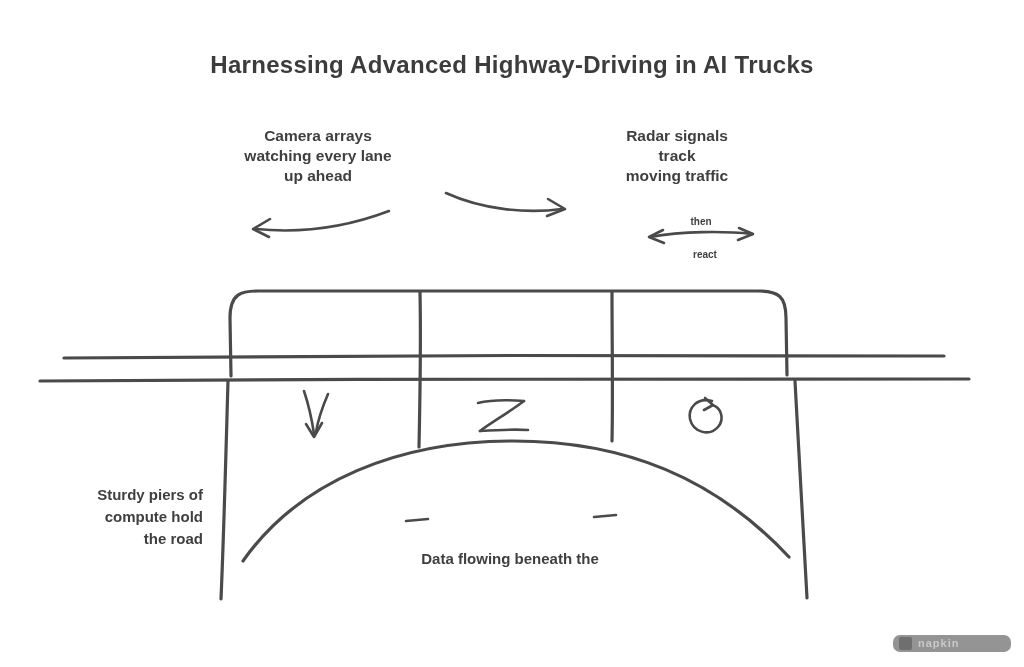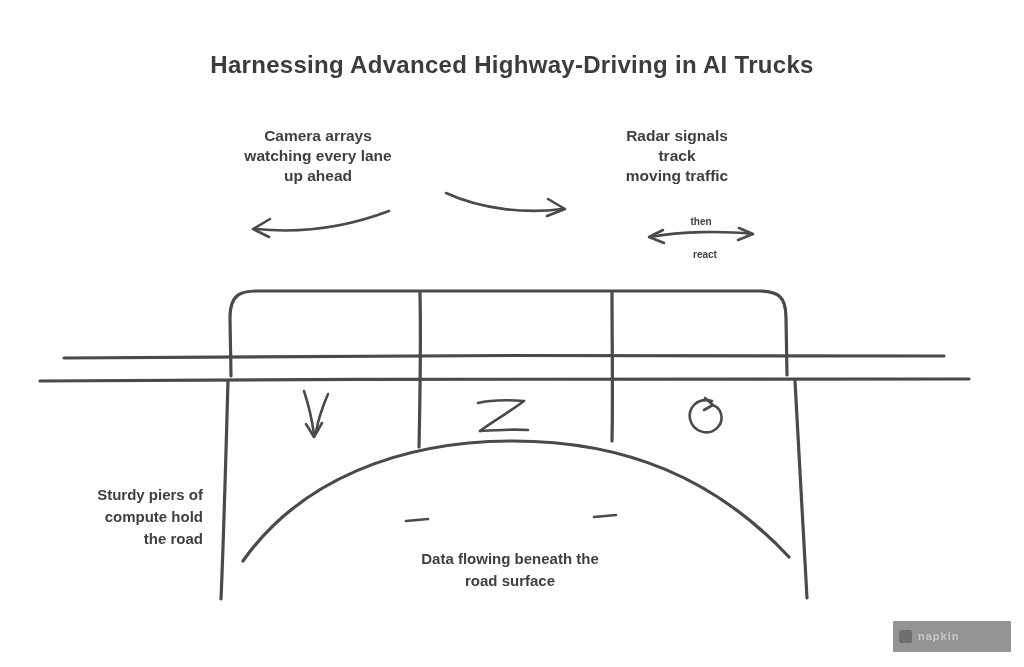--- a/index.html
+++ b/index.html
@@ -17,21 +17,21 @@
   .sub-lbl{transform:translateX(-50%);font-size:10px;line-height:15px;}
   .bot-lbl{font-size:15px;line-height:22px;}
   #bottom-left-label{text-align:right;}
   #bottom-center-label{transform:translateX(-50%);}
   #bottom-right-label{text-align:left;}
   svg.sketch{position:absolute;left:0;top:0;}
   svg.sketch path{fill:none;stroke:#4a4a4a;stroke-linecap:round;stroke-linejoin:round;}
   .main-stroke{stroke-width:3.2px;}
   .thin-stroke{stroke-width:2.6px;}
   #watermark{
-    position:absolute;right:13px;bottom:15px;width:118px;height:31px;border-radius:1px;
+    position:absolute;right:13px;bottom:15px;width:118px;height:17px;border-radius:7px;
     background:#949494;display:flex;align-items:center;gap:6px;padding:0 6px;box-sizing:border-box;
   }
   #watermark .wm-logo{width:13px;height:13px;border-radius:2px;background:#6f6f6f;flex:0 0 auto;}
   #watermark .wm-text{font-size:11px;font-weight:bold;color:#c9c9c9;letter-spacing:1px;line-height:19px;}
 </style>
 </head>
 <body>
 
 <div id="canvas">
 
@@ -110,21 +110,20 @@
   </div>
 
   <div class="lbl bot-lbl" id="bottom-left-label" style="right:821px;top:484px;">
     <div class="ln">Sturdy piers of</div>
     <div class="ln">compute hold</div>
     <div class="ln">the road</div>
   </div>
 
   <div class="lbl bot-lbl" id="bottom-center-label" style="left:510px;top:508px;margin-top:40px;">
     <div class="ln">Data flowing beneath the</div>
-    <div class="ln">road surface</div>
   </div>
 
 
   <div id="watermark">
     <span class="wm-logo"></span>
     <span class="wm-text">napkin</span>
   </div>
 
 </div>
 

